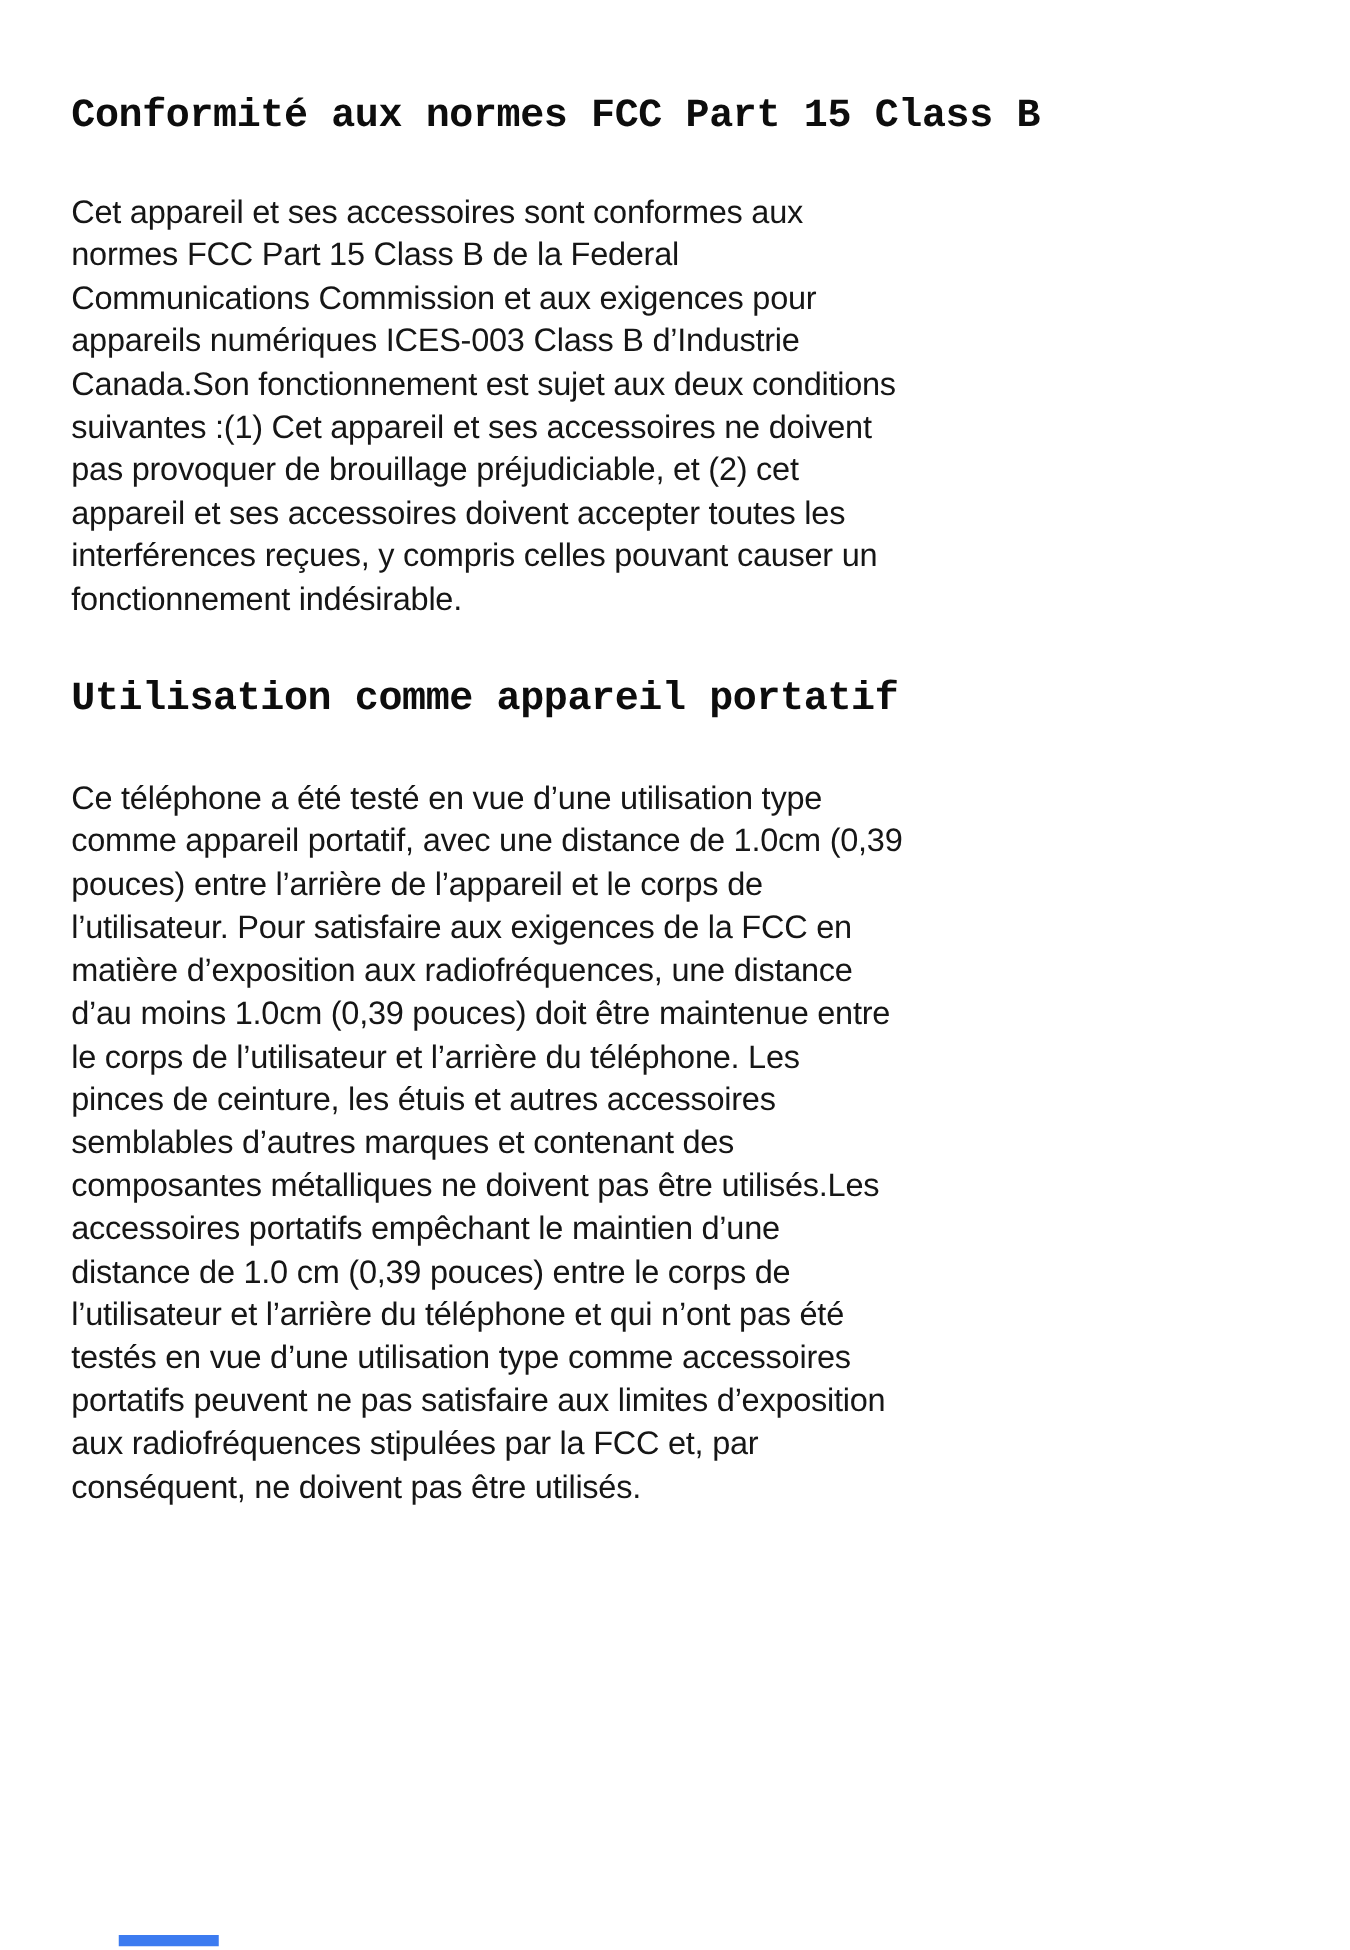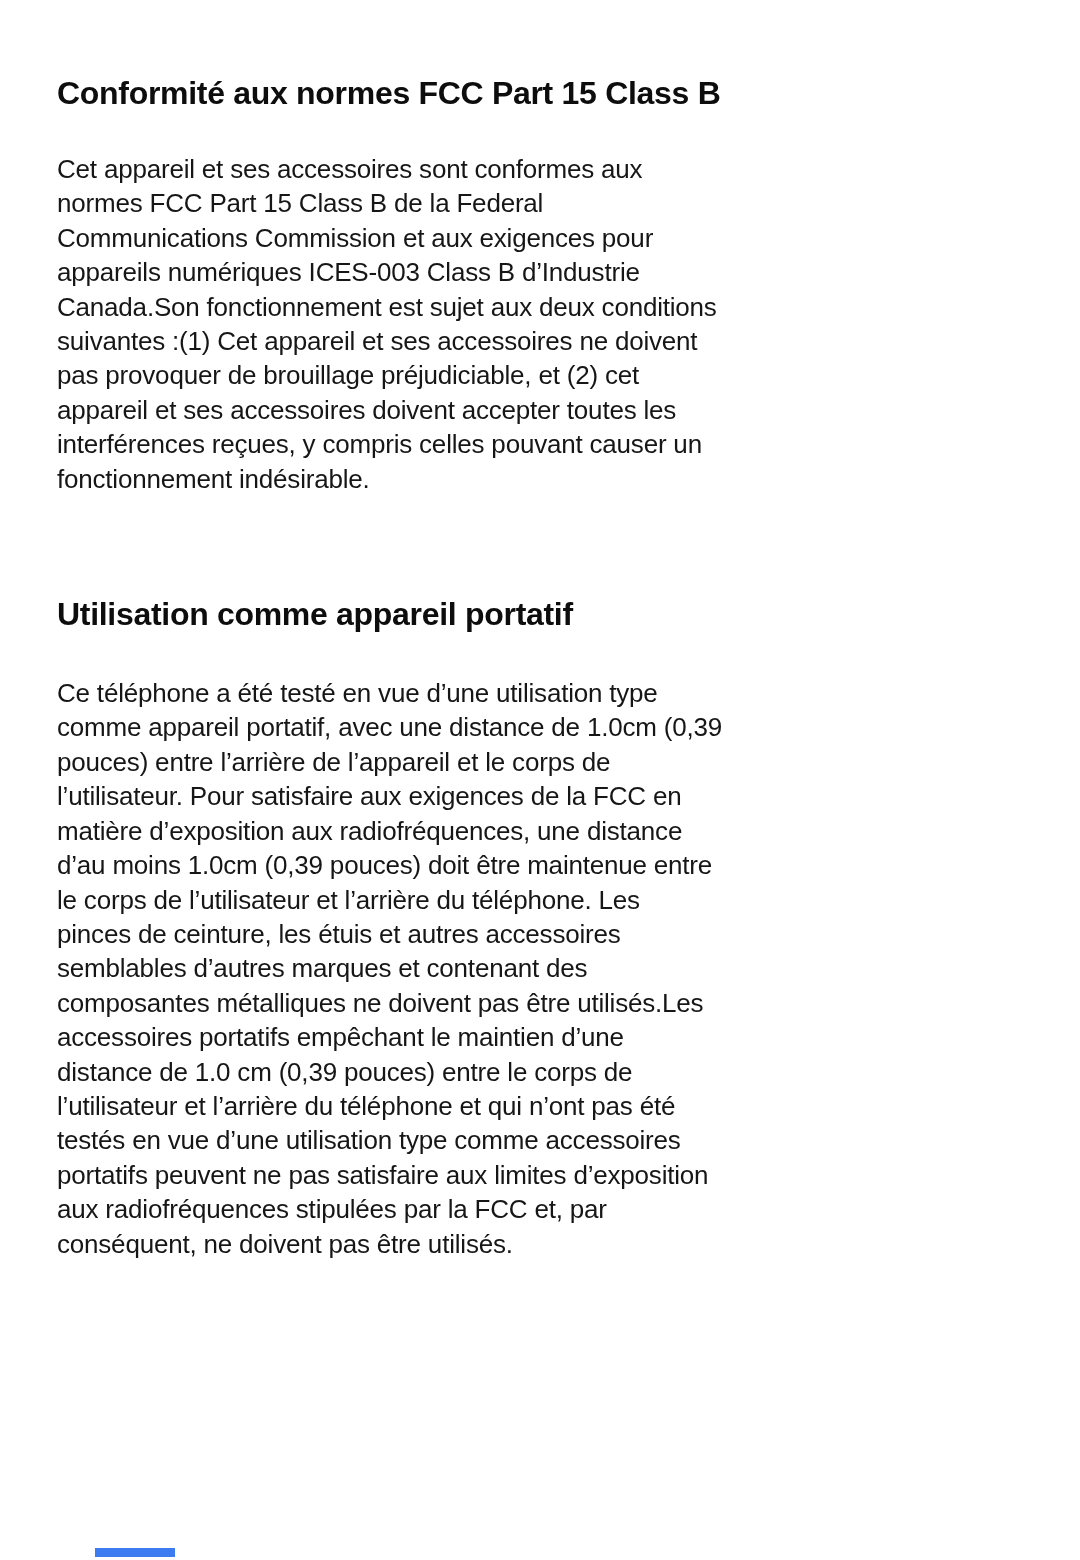--- a/index.html
+++ b/index.html
@@ -22,34 +22,34 @@
     padding: 74px 60px 0 57px;
     position: relative;
   }
   .section-heading {
     margin: 0;
     font-size: 32px;
     line-height: 38px;
     font-weight: 700;
     letter-spacing: -0.3px;
     color: #0d0d0d;
-    font-family: Liberation Sans, sans-serif;
+    font-family: Liberation Mono, monospace;
   }
   .section-body {
     margin: 0;
     font-size: 26px;
     line-height: 34.4px;
     font-weight: 400;
     letter-spacing: -0.2px;
     color: #161616;
     white-space: pre-line;
     font-family: "Liberation Sans", sans-serif;
   }
   .gap-head1-body1 { margin-top: 40px; }
-  .gap-body1-head2 { margin-top: 99px; }
+  .gap-body1-head2 { margin-top: 44px; }
   .gap-head2-body2 { margin-top: 43px; }
   .bottom-marker {
     position: absolute;
     left: 95px;
     top: 1548px;
     width: 80px;
     height: 9px;
   }
 </style>
 </head>

